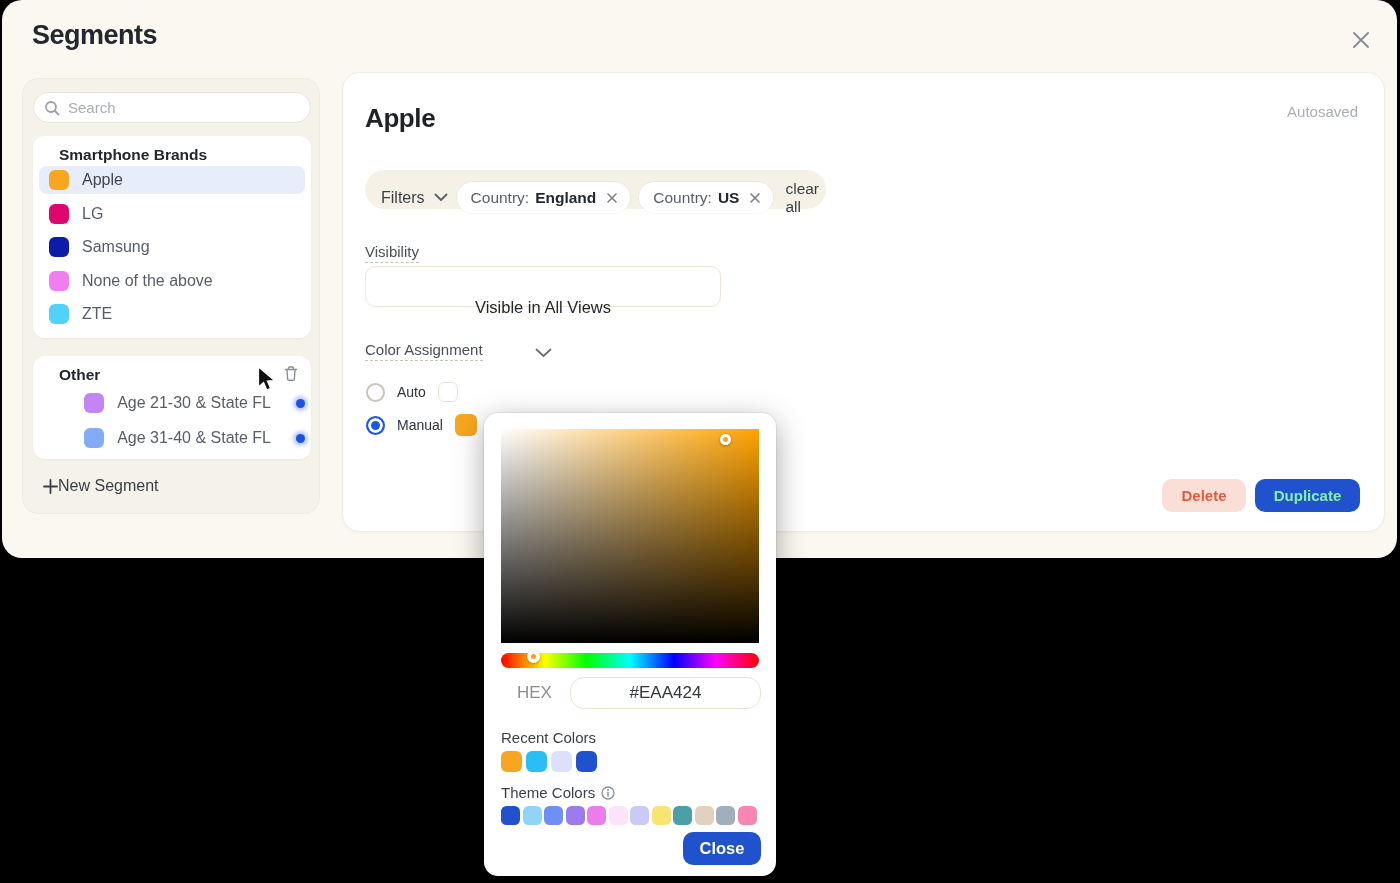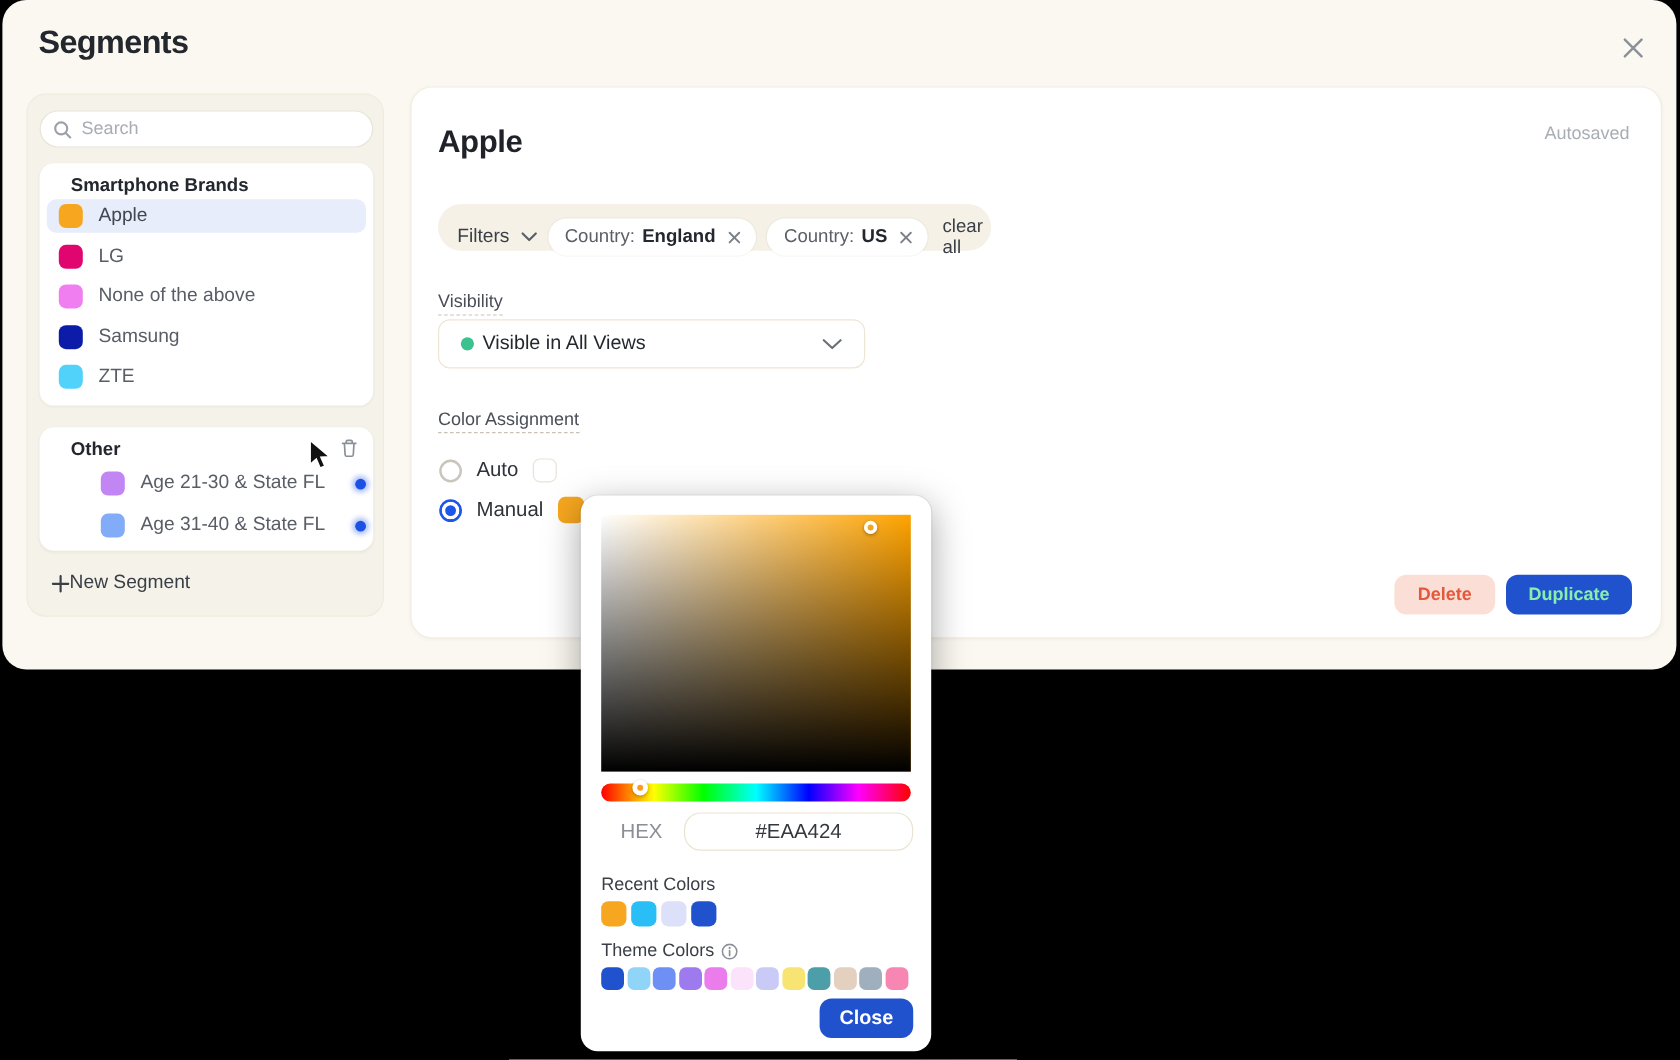--- a/index.html
+++ b/index.html
@@ -87,31 +87,31 @@
   .field-label {
     position:absolute; left:22px; font-size:15px; color:#4A4F57;
     border-bottom:1px dashed #C8C3B6; padding-bottom:2px; cursor:default;
   }
   .lbl-visibility { top:170px; }
   .lbl-colorassign { top:268px; }
 
   .dropdown {
     position:absolute; left:22px; top:193px; width:356px; height:41px;
     background:#fff; border:1.5px solid #EDE6D4; border-radius:10px;
-    display:flex; align-items:center; padding:0 18px; gap:7px; cursor:pointer;
+    display:flex; align-items:center; padding:0 18px; gap:31px; cursor:pointer;flex-direction:column;
   }
   .status-dot { width:11px; height:11px; border-radius:50%; }
   .dropdown .dd-text { font-size:16.5px; color:#23272E; flex:1; }
 
   .radio-row { position:absolute; left:23px; display:flex; align-items:center; gap:12px; }
   .row-auto { top:309px; }
   .row-manual { top:341px; }
   .radio { width:19px; height:19px; border-radius:50%; background:#fff; border:2px solid #C9C5BC; cursor:pointer; flex:0 0 auto; }
   .radio.on { border:2px solid #1D56E8; background:#1D56E8; box-shadow:inset 0 0 0 3px #fff; }
-  .radio-lbl { font-size:17px; color:#2E333A; }
+  .radio-lbl { font-size:14px; color:#2E333A; }
   .mini-swatch { width:20px; height:20px; border-radius:6px; border:1.5px solid #E8E3D6; background:#fff; cursor:pointer; }
   .mini-swatch.filled { width:22px; height:22px; border:none; }
 
   .btn { border:none; border-radius:10px; font-family:inherit; font-size:15px; font-weight:bold; cursor:pointer; }
   .btn-delete { position:absolute; left:819px; top:406px; width:84px; height:33px; background:#FBDFD6; color:#E4593C; }
   .btn-duplicate { position:absolute; left:912px; top:406px; width:105px; height:33px; background:#2152CE; color:#86efac; }
 
   
   .picker {
     position:absolute; left:484px; top:413px; width:292px; height:463px;
@@ -190,26 +190,26 @@
       <div class="seg-list brands">
         <div class="seg-item selected">
           <span class="swatch" style="background-color: rgb(247, 167, 31);"></span>
           <span class="lbl">Apple</span>
         </div>
         <div class="seg-item">
           <span class="swatch" style="background-color: rgb(225, 6, 111);"></span>
           <span class="lbl">LG</span>
         </div>
         <div class="seg-item">
+          <span class="swatch" style="background-color: rgb(12, 28, 168);"></span>
+          <span class="lbl">Samsung</span>
+        </div>
+        <div class="seg-item">
           <span class="swatch" style="background-color: rgb(240, 126, 240);"></span>
           <span class="lbl">None of the above</span>
-        </div>
-        <div class="seg-item">
-          <span class="swatch" style="background-color: rgb(12, 28, 168);"></span>
-          <span class="lbl">Samsung</span>
         </div>
         <div class="seg-item">
           <span class="swatch" style="background-color: rgb(80, 210, 250);"></span>
           <span class="lbl">ZTE</span>
         </div>
       </div>
     </div>
 
     <div class="card card-other">
       <h3>Other</h3>

